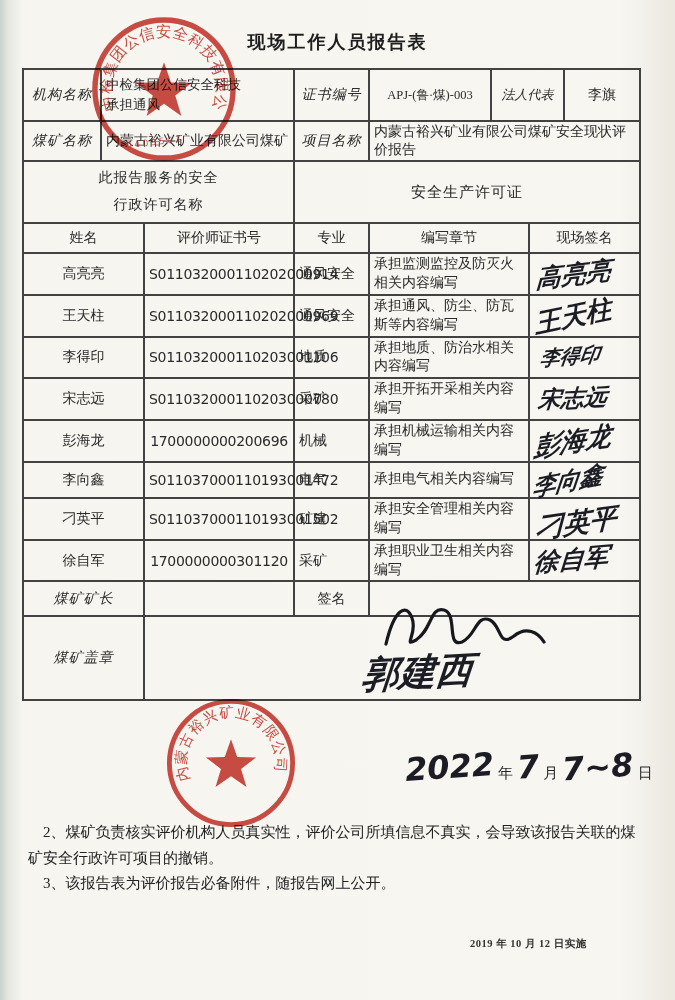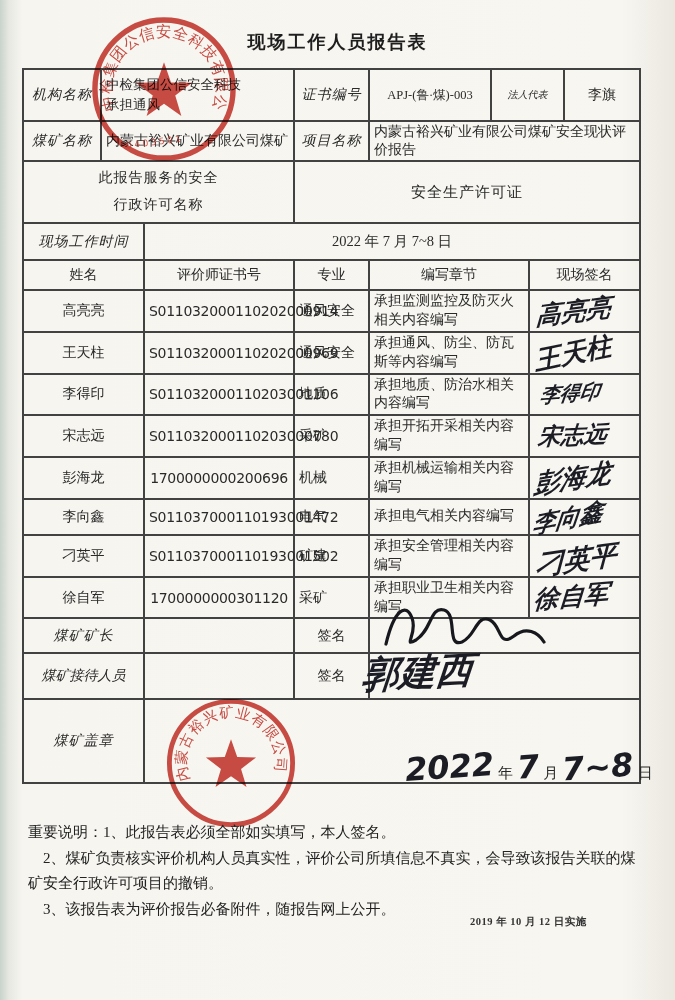--- a/index.html
+++ b/index.html
@@ -60,21 +60,21 @@
   .stamp-bottom{left:165px;top:697px;width:132px;height:132px;}
   .stamp-code{
     position:absolute;left:126px;top:137px;color:#c8352c;
     font-family:"DejaVu Sans",sans-serif;font-size:9px;letter-spacing:2.5px;
     transform:rotate(-7deg);opacity:0.8;
   }
   .notes{position:absolute;left:28px;top:820px;width:618px;font-size:15px;line-height:1.7;color:#222;}
   .notes p{margin:0;}
   .notes p.ind{text-indent:1em;}
   .footer-date{
-    position:absolute;left:470px;top:915px;font-size:10.5px;font-weight:bold;color:#333;
+    position:absolute;left:470px;top:937px;font-size:10.5px;font-weight:bold;color:#333;
     letter-spacing:0.5px;
   }
   svg text{font-family:"Liberation Serif",serif;}
 </style>
 </head>
 <body>
 
 <div class="page">
 
   <div class="title">现场工作人员报告表</div>
@@ -93,43 +93,39 @@
 
     <tbody>
         <tr style="height:52px">
       <td class="lab">机构名称</td>
       <td colspan="2" style="font-size:13.5px;line-height:1.5;">
         <span>中检集团公信安全科技</span><br>
         <span>承担通风</span>
       </td>
       <td class="lab">证书编号</td>
       <td class="ctr" style="font-size:12.5px">APJ-(鲁·煤)-003</td>
-      <td colspan="2" class="lab" style="font-size:10px;letter-spacing:0;padding:0 1px">法人代表</td>
+      <td colspan="2" class="lab" style="font-size:13px;letter-spacing:0;padding:0 1px">法人代表</td>
       <td class="ctr">李旗</td>
     </tr>
 
     <tr style="height:36px">
       <td class="lab">煤矿名称</td>
       <td colspan="2" class="small">内蒙古裕兴矿业有限公司煤矿</td>
       <td class="lab">项目名称</td>
       <td colspan="4" class="small">内蒙古裕兴矿业有限公司煤矿安全现状评价报告</td>
     </tr>
 
     <tr style="height:62px">
       <td colspan="3" class="two-line">
         <span>此报告服务的安全</span>
         <span>行政许可名称</span>
       </td>
       <td colspan="5" class="ctr" style="font-size:15px;letter-spacing:1px">安全生产许可证</td>
     </tr>
 
-    <tr style="height:37px">
-      <td colspan="2" class="lab">现场工作时间</td>
-      <td colspan="6" class="ctr" style="font-size:14.5px">2022 年 7 月 7~8 日</td>
-    </tr>
 
 
     <tr style="height:30px">
       <td colspan="2" class="hdr">姓名</td>
       <td class="hdr">评价师证书号</td>
       <td class="hdr">专业</td>
       <td colspan="2" class="hdr">编写章节</td>
       <td colspan="2" class="hdr">现场签名</td>
     </tr>
 
@@ -206,26 +202,20 @@
       </td>
     </tr>
 
     <tr style="height:35px">
       <td colspan="2" class="lab">煤矿矿长</td>
       <td></td>
       <td class="ctr">签名</td>
       <td colspan="4" class="sigcell"></td>
     </tr>
 
-    <tr style="height:46px">
-      <td colspan="2" class="lab" style="letter-spacing:0">煤矿接待人员</td>
-      <td></td>
-      <td class="ctr">签名</td>
-      <td colspan="4" class="sigcell"></td>
-    </tr>
 
     <tr style="height:84px">
       <td colspan="2" class="lab">煤矿盖章</td>
       <td colspan="6"></td>
     </tr>
   </tbody>
     </table>
 
   <svg class="stamp stamp-top" viewBox="0 0 150 150">
     <circle cx="75" cy="75" r="70" fill="none" stroke="#c8352c" stroke-width="5.5"></circle>
@@ -255,20 +245,19 @@
   <div class="stamp-date">
     <span class="hw num">2022</span>
     <span class="unit">年</span>
     <span class="hw num">7</span>
     <span class="unit">月</span>
     <span class="hw num">7~8</span>
     <span class="unit">日</span>
   </div>
 
   <div class="notes">
-    <p>重要说明：1、此报告表必须全部如实填写，本人签名。</p>
     <p class="ind">2、煤矿负责核实评价机构人员真实性，评价公司所填信息不真实，会导致该报告关联的煤矿安全行政许可项目的撤销。</p>
     <p class="ind">3、该报告表为评价报告必备附件，随报告网上公开。</p>
   </div>
 
   <div class="footer-date">2019 年 10 月 12 日实施</div>
 
 </div>
 
 </body></html>

